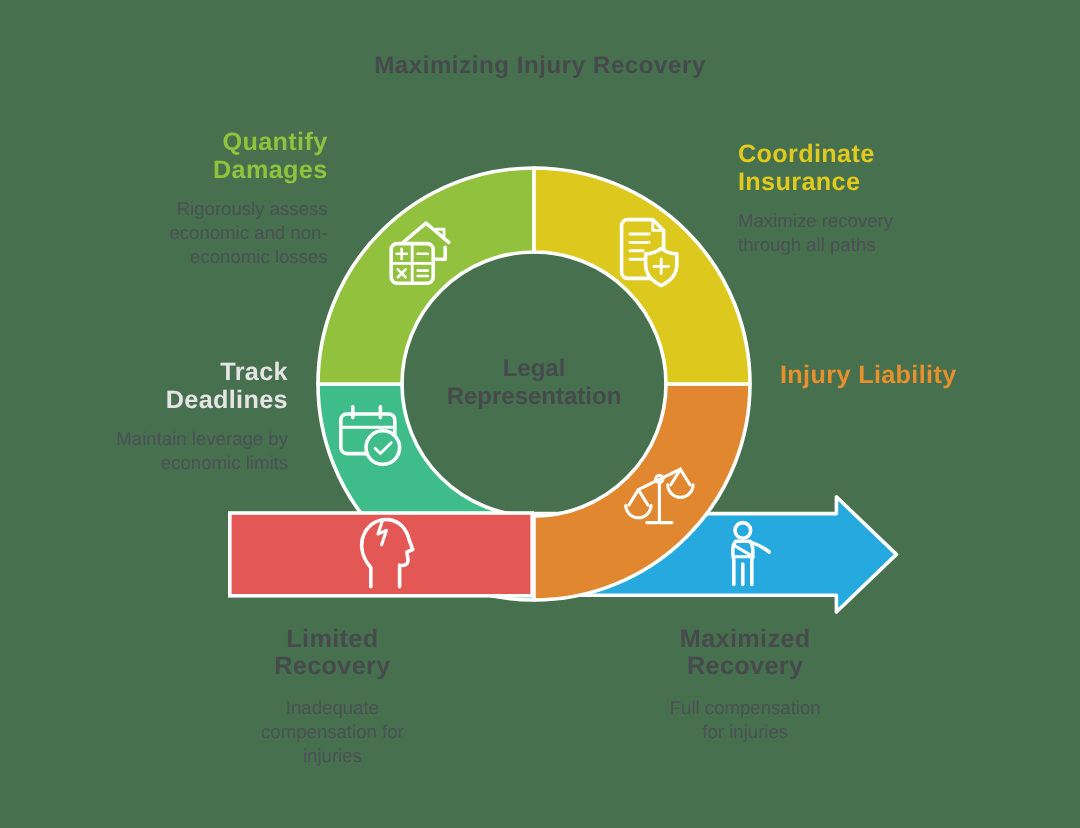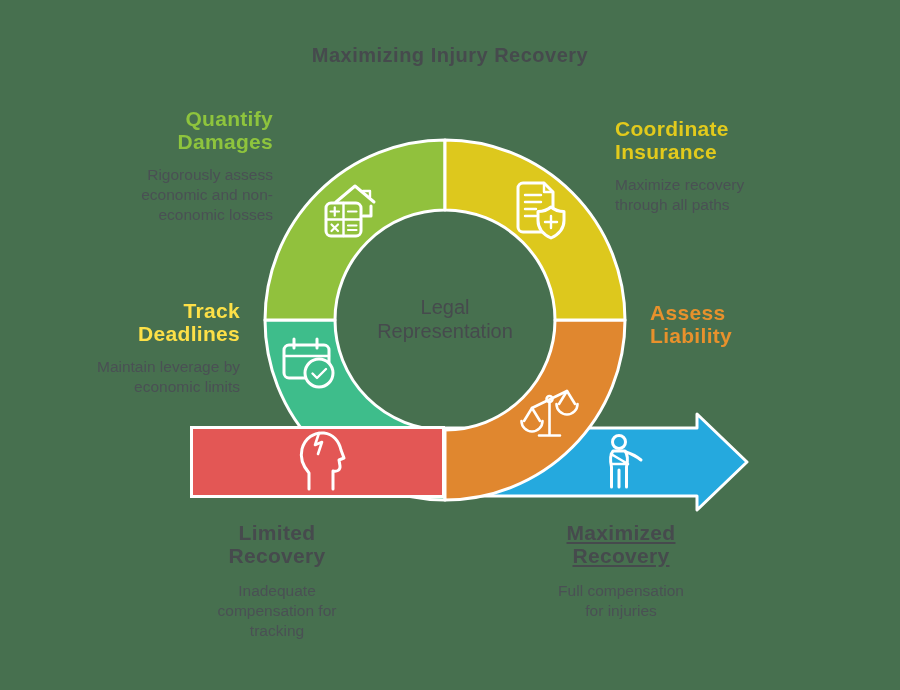--- a/index.html
+++ b/index.html
@@ -27,33 +27,33 @@
   }
   .align-right{text-align:right;}
   .align-left{text-align:left;}
   .align-center{text-align:center;}
 
   .block-quantify{right:627px;top:107px;width:150px;}
   .block-quantify h2{color:#8EC43D;}
   .block-coordinate{left:615px;top:117px;width:150px;}
   .block-coordinate h2{color:#E2CA1C;}
   .block-track{right:660px;top:299px;width:160px;}
-  .block-track h2{color:#fde047;}
+  .block-track h2{color:#e5e5e5;}
   .block-assess{left:650px;top:301px;width:158px;}
   .block-assess h2{color:#E8912C;}
   .block-limited{left:202px;top:521px;width:150px;}
   .block-limited h2{color:#464A4D;}
   .block-limited p{max-width:140px;margin-left:auto;margin-right:auto;margin-top:14px;}
   .block-maximized{left:546px;top:521px;width:150px;}
-  .block-maximized h2{color:#464A4D;text-decoration:underline;}
+  .block-maximized h2{color:#464A4D;}
   .block-maximized p{max-width:140px;margin-left:auto;margin-right:auto;margin-top:14px;}
 
   .center-label{
     position:absolute;left:355px;top:295px;width:180px;
-    text-align:center;font-size:20px;line-height:24px;font-weight:400;color:#464A4D;
+    text-align:center;font-size:20px;line-height:24px;font-weight:700;color:#464A4D;
   }
 </style>
 </head>
 <body>
 
 <div class="stage">
 
   <svg width="900" height="690" viewBox="0 0 900 690">
 
     <path d="M 445,500 A 180,180 0 0 1 265,320 L 335,320 A 110,110 0 0 0 445,430 Z" fill="#3EBD8B" stroke="#FFFFFF" stroke-width="3" stroke-linejoin="round"></path>
@@ -131,26 +131,26 @@
     <h2>Coordinate Insurance</h2>
     <p>Maximize recovery through all paths</p>
   </div>
 
   <div class="label-block align-right block-track">
     <h2>Track Deadlines</h2>
     <p>Maintain leverage by economic limits</p>
   </div>
 
   <div class="label-block align-left block-assess">
-    <h2>Assess Liability</h2>
+    <h2>Injury Liability</h2>
   </div>
 
   <div class="label-block align-center block-limited">
     <h2>Limited Recovery</h2>
-    <p>Inadequate compensation for tracking</p>
+    <p>Inadequate compensation for injuries</p>
   </div>
 
   <div class="label-block align-center block-maximized">
     <h2>Maximized Recovery</h2>
     <p>Full compensation for injuries</p>
   </div>
 
   <div class="center-label">Legal Representation</div>
 
 </div>

